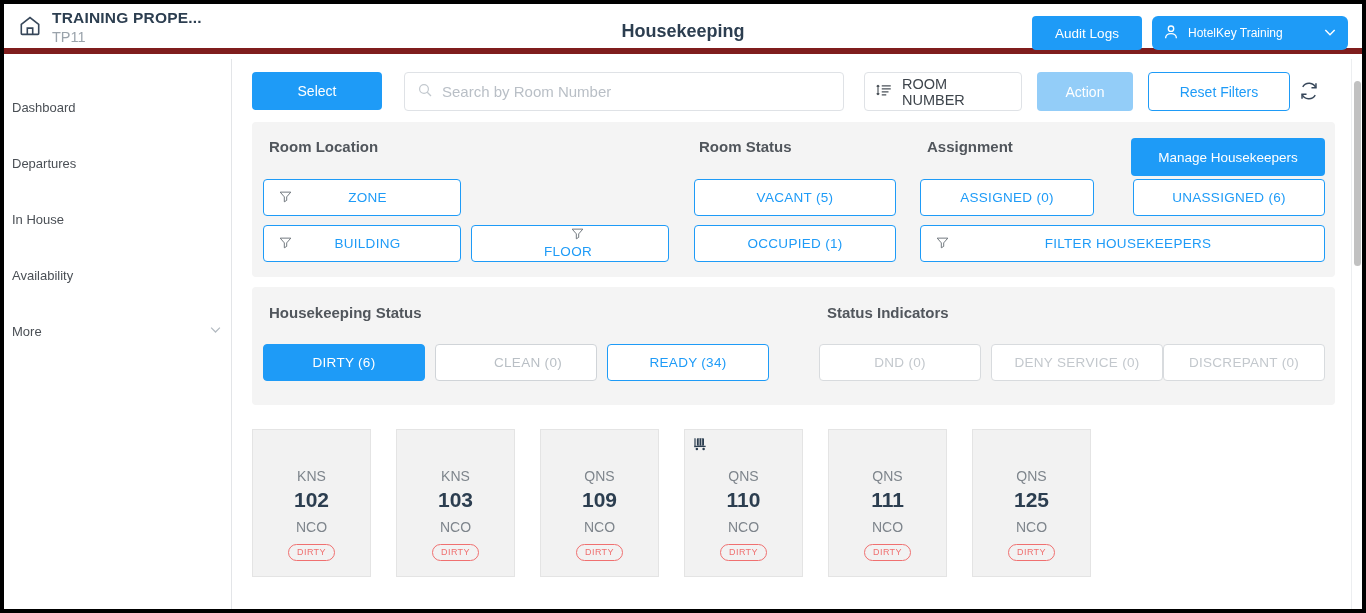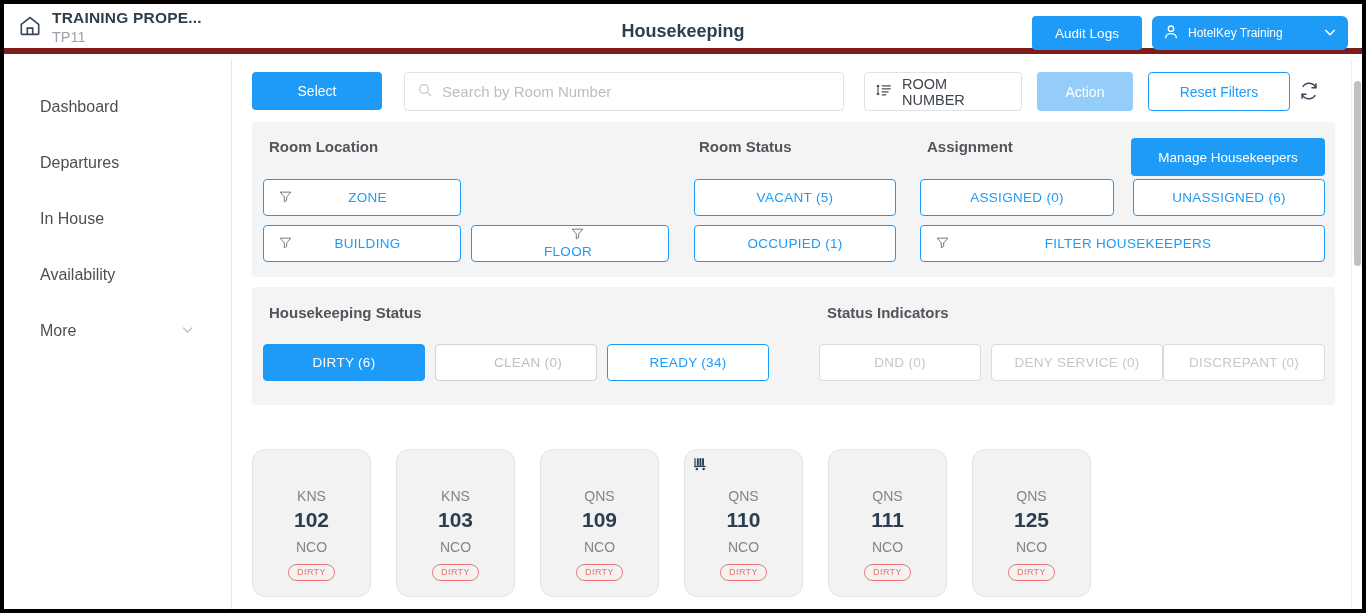--- a/index.html
+++ b/index.html
@@ -56,21 +56,21 @@
   
   .sidebar {
     position: absolute; left: 0; top: 55px;
     width: 228px; height: 550px;
     background: #fff;
     border-right: 1px solid #e3e5e8;
     padding-top: 20px;
   }
   .nav-item {
     height: 56px; display: flex; align-items: center;
-    padding: 0 36px; font-size: 16px; color: #4a4f55; cursor: pointer;
+    padding: 0 8px; font-size: 13px; color: #4a4f55; cursor: pointer;
   }
   .nav-item .nm { flex: 1; }
   .chev-small { color: #b3bac1; }
 
   
   .content {
     position: absolute; left: 229px; top: 55px;
     width: 1129px; height: 550px;
     background: #fff;
     overflow: hidden;
@@ -146,22 +146,22 @@
     width: 194px; height: 38px; border-radius: 4px;
     background: #1e9bf7; color: #fff; border: none;
     font-size: 13.5px; font-family: inherit; cursor: pointer;
   }
 
   
   .cards { position: absolute; left: 19px; top: 370px; width: 1100px; }
   .card {
     position: relative; float: left; margin-right: 25px;
     width: 119px; height: 148px;
-    background: #f2f2f2; border: 1px solid #e4e4e4; border-radius: 13px;
-    text-align: center; padding-top: 38px; margin-top: 20px;
+    background: #f2f2f2; border: 1px solid #e4e4e4; border-radius: 0;
+    text-align: center; padding-top: 38px;
   }
   .card .rtype { font-size: 14px; color: #7e858c; }
   .card .rnum  { font-size: 21px; font-weight: bold; color: #2c3e50; margin-top: 4px; }
   .card .rco   { font-size: 14px; color: #7e858c; margin-top: 7px; }
   .card .badge {
     display: inline-block; margin-top: 9px;
     border: 1px solid #f07070; color: #f07070; border-radius: 9px;
     font-size: 9px; padding: 2px 8px 2.5px; letter-spacing: .4px;
   }
   .card .cart-icon { position: absolute; left: 7px; top: 6px; }
@@ -288,21 +288,21 @@
       <div class="pill with-icon" style="left:11px; top:57px; width:198px; height:37px;">
         <span>
           <svg width="15" height="15" viewBox="0 0 24 24" fill="none" stroke="#6a7178" stroke-width="1.5">
             <path d="M3.5 5h17l-6.6 7.6v5.6l-3.8 2.3v-7.9z"></path>
           </svg>
         </span>
         <span class="lbl">ZONE</span>
       </div>
 
       <div class="pill" style="left:442px; top:57px; width:202px; height:37px;">VACANT (5)</div>
-      <div class="pill" style="left:668px; top:57px; width:194px; height:37px;">ASSIGNED (0)</div>
+      <div class="pill" style="left:668px; top:57px; width:174px; height:37px;">ASSIGNED (0)</div>
       <div class="pill" style="left:881px; top:57px; width:192px; height:37px;">UNASSIGNED (6)</div>
 
       <div class="pill with-icon" style="left:11px; top:103px; width:198px; height:37px;">
         <span>
           <svg width="15" height="15" viewBox="0 0 24 24" fill="none" stroke="#6a7178" stroke-width="1.5">
             <path d="M3.5 5h17l-6.6 7.6v5.6l-3.8 2.3v-7.9z"></path>
           </svg>
         </span>
         <span class="lbl">BUILDING</span>
       </div>

